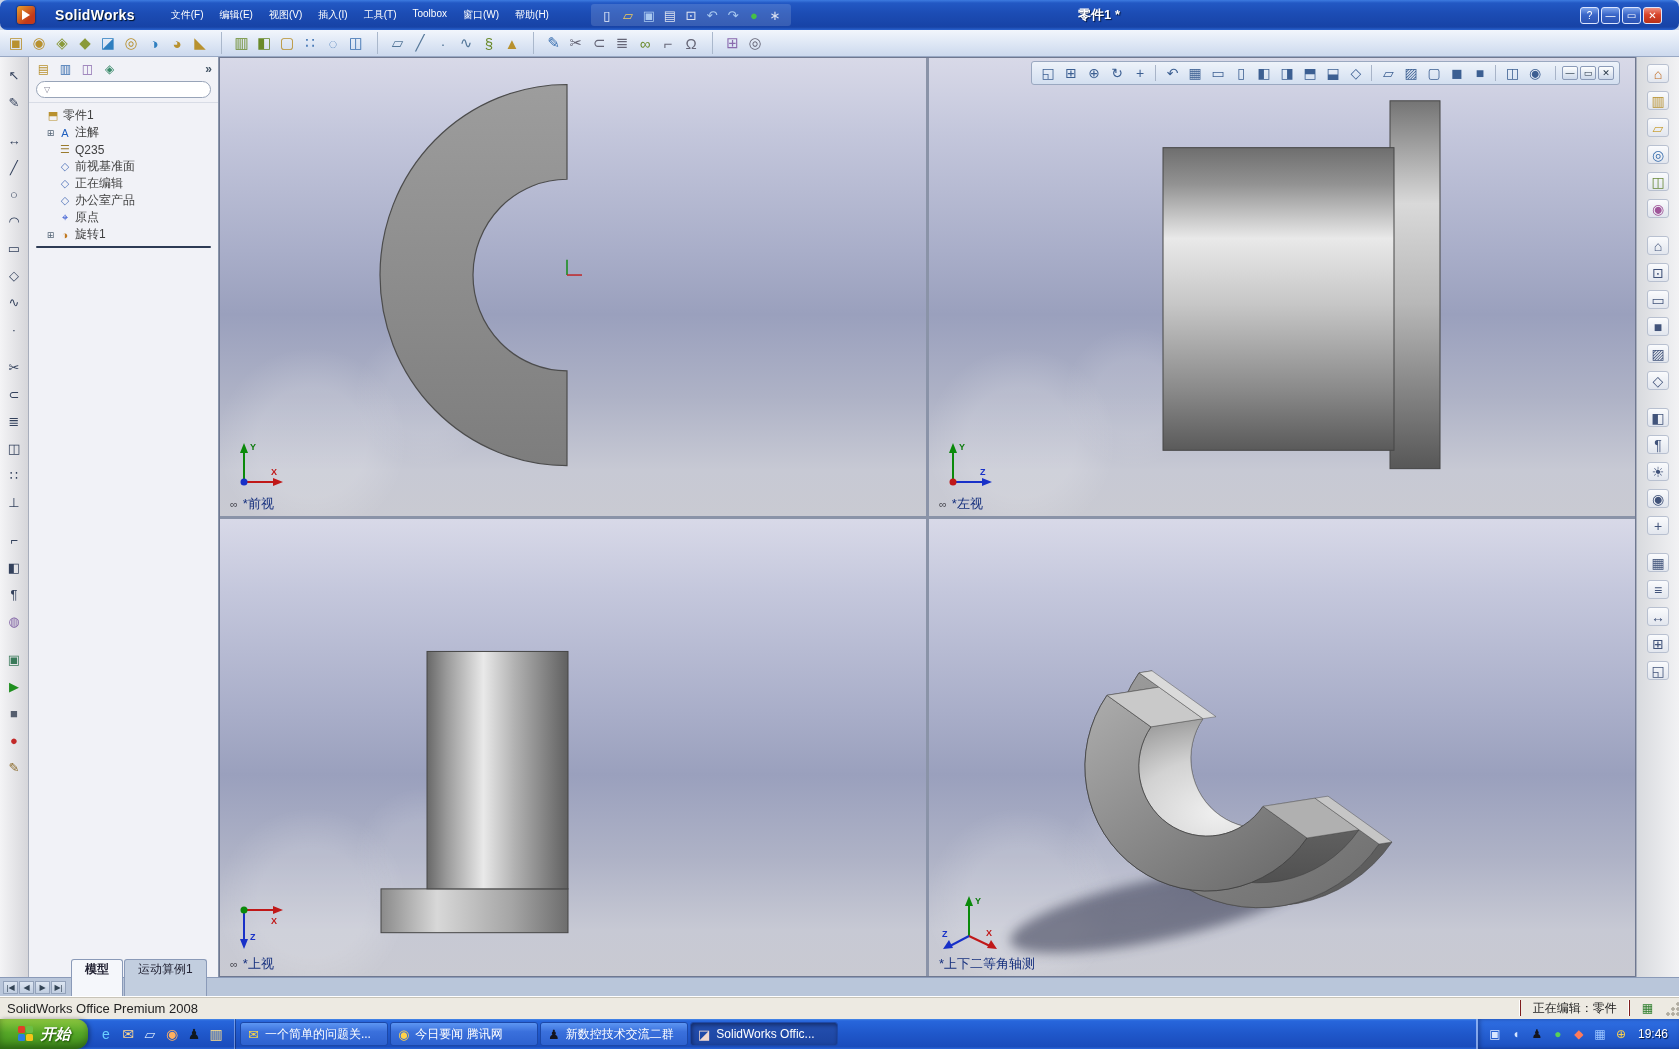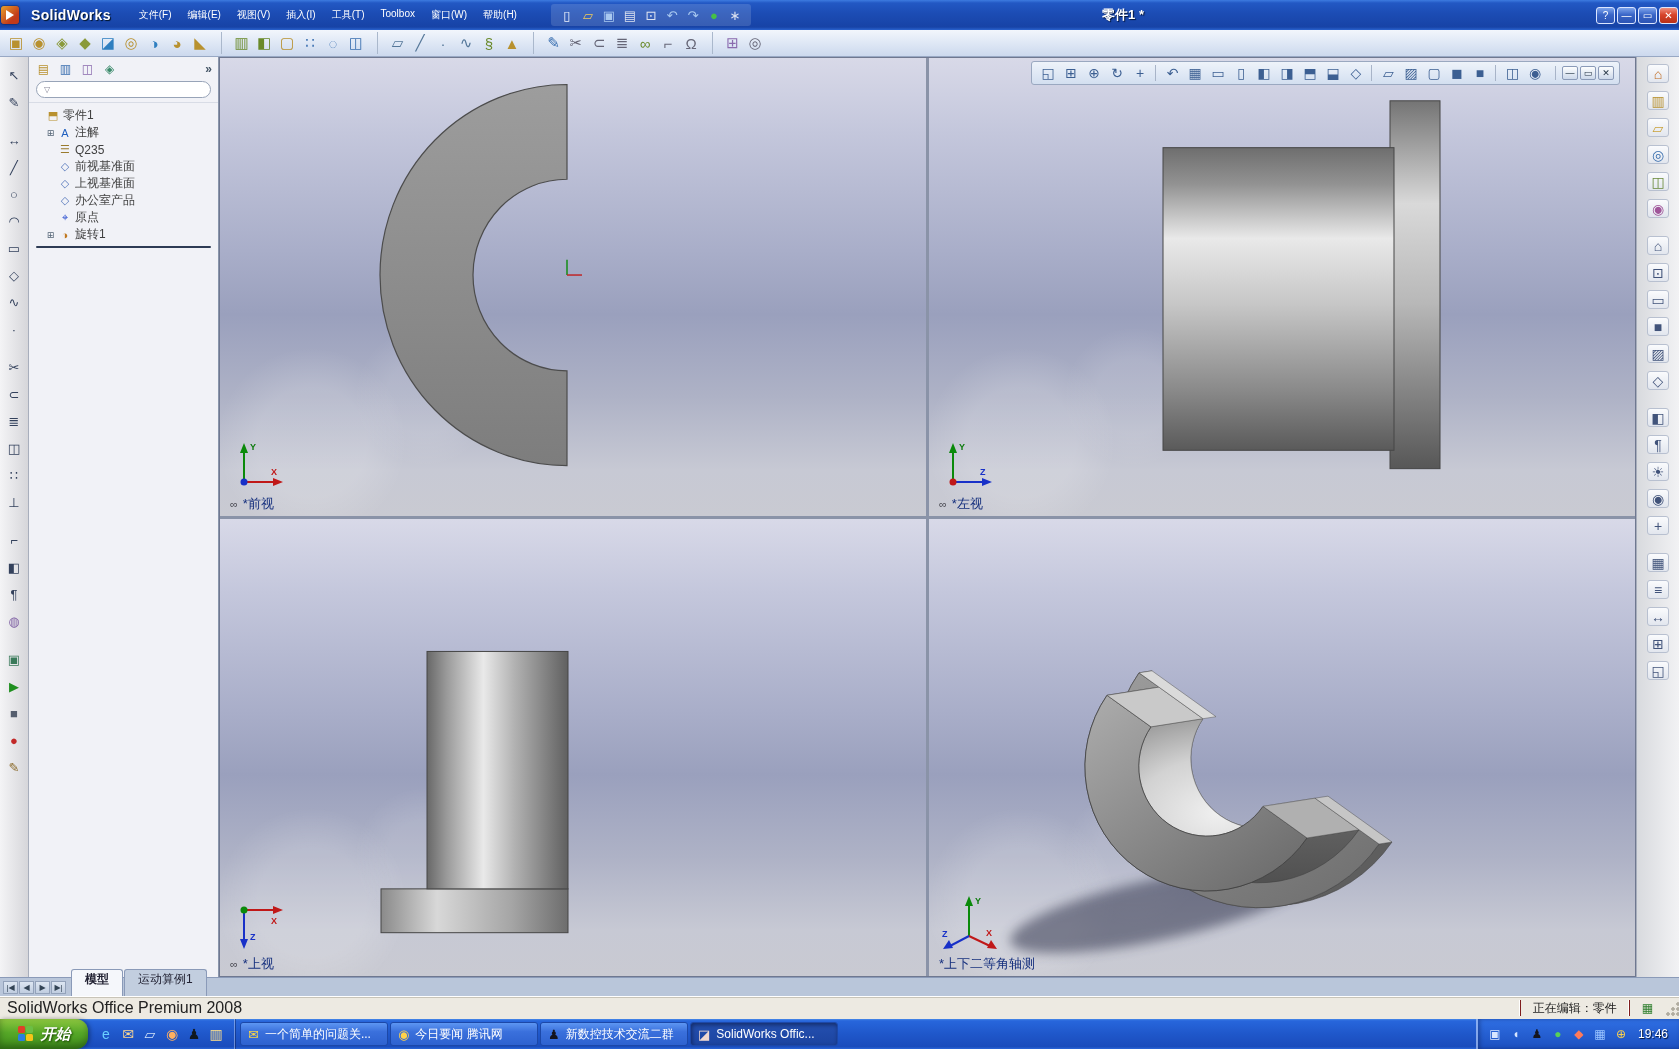--- a/index.html
+++ b/index.html
@@ -1,22 +1,22 @@
 <!DOCTYPE html>
 <html><head>
 <meta charset="utf-8">
 <style>
   * { margin:0; padding:0; box-sizing:border-box; }
   html,body { width:1679px; height:1049px; overflow:hidden; }
   body { font-family:"Liberation Sans","DejaVu Sans",sans-serif; font-size:12px; }
   .screen { width:1679px; height:1049px; display:flex; flex-direction:column; background:#c8d4e8; }
 
   
-  .titlebar { height:30px; flex:0 0 30px; display:flex; align-items:center; padding:0 1px; gap:12px;
-    background:linear-gradient(180deg,#3d7be0 0%,#2258c4 10%,#1c4cb4 45%,#1743a6 90%,#2a63cf 100%); }
+  .titlebar { height:30px; flex:0 0 30px; display:flex; align-items:center; padding:0 17px; gap:20px;
+    background:linear-gradient(180deg,#3d7be0 0%,#2258c4 10%,#1c4cb4 45%,#1743a6 90%,#2a63cf 100%);border-radius:7px; }
   .sw-logo { width:18px; height:18px; border-radius:3px; position:relative; flex:0 0 18px;
     background:linear-gradient(135deg,#e8a02a,#c23a1a 70%); box-shadow:0 0 2px #001; }
   .sw-logo::after { content:""; position:absolute; left:5px; top:4px; width:0; height:0;
     border-left:8px solid #fff; border-top:5px solid transparent; border-bottom:5px solid transparent; }
   .appname { color:#fff; font-weight:bold; font-size:14px; text-shadow:1px 1px 1px #012; letter-spacing:.3px; }
   .menubar { display:flex; margin-left:8px; }
   .menu-item { color:#fff; font-size:10px; padding:4px 8px; cursor:default; border-radius:2px; }
   .tb1 { display:flex; gap:3px; margin-left:14px; background:rgba(255,255,255,.14); border-radius:3px; padding:2px 7px; }
   .tb1 .ticon { width:18px; height:18px; font-size:13px; }
   .doctitle { flex:1; text-align:right; padding-right:440px; color:#fff; font-size:13px; font-weight:bold;
@@ -91,27 +91,27 @@
   .rightrail .ticon { width:22px; height:19px; font-size:14px; background:linear-gradient(#fafbfd,#e2e6ee);
     border:1px solid #b8c0d0; border-radius:3px; }
   .rightrail .ticon[data-gap="true"] { margin-top:10px; }
 
   
   .modeltabs { height:19px; flex:0 0 19px; background:#b9c6da; border-top:1px solid #8a9ab8;
     display:flex; align-items:flex-end; padding-left:3px; }
   .mnav { display:flex; gap:1px; align-self:center; margin-right:5px; }
   .mnavbtn { font-size:8px; color:#345; border:1px solid #93a2ba; background:linear-gradient(#dde6f2,#c0cde0);
     min-width:15px; height:13px; line-height:12px; text-align:center; padding:0 1px; }
-  .mtab { font-size:12px; padding:1px 13px 8px; border:1px solid #8a9ab8; border-bottom:none;
+  .mtab { font-size:12px; padding:1px 13px 18px; border:1px solid #8a9ab8; border-bottom:none;
     border-radius:3px 3px 0 0; margin-right:1px; background:#c2cedf; color:#223; white-space:nowrap; }
   .mtab:first-of-type { background:#f5f7fb; font-weight:bold; }
 
   .statusbar { height:23px; flex:0 0 23px; background:#edeae2; border-top:1px solid #fff;
     box-shadow:inset 0 1px 0 #c8c4b8; display:flex; align-items:center; color:#222; }
-  .sb-left { padding-left:7px; font-size:16px; }
+  .sb-left { padding-left:7px; font-size:13px; }
   .sb-right { margin-left:auto; display:flex; align-items:center; height:100%; }
   .sb-cell { border-left:1px solid #7f1d1d; box-shadow:-1px 0 0 #fff; padding:0 12px; height:72%;
     display:flex; align-items:center; font-size:12px; gap:6px; }
   .sb-grid { color:#2f7f2f; font-size:12px; }
   .grip { width:14px; height:100%; background:
     radial-gradient(circle at 3px 17px,#b0aca0 1.5px,transparent 2px),
     radial-gradient(circle at 8px 12px,#b0aca0 1.5px,transparent 2px),
     radial-gradient(circle at 8px 17px,#b0aca0 1.5px,transparent 2px),
     radial-gradient(circle at 13px 7px,#b0aca0 1.5px,transparent 2px),
     radial-gradient(circle at 13px 12px,#b0aca0 1.5px,transparent 2px),
@@ -284,21 +284,21 @@
 
             <div class="trow child">
               <span class="exp"></span>
               <span class="ticn" style="color: rgb(85, 119, 187);">◇</span>
               <span class="tlabel">前视基准面</span>
             </div>
 
             <div class="trow child">
               <span class="exp"></span>
               <span class="ticn" style="color: rgb(85, 119, 187);">◇</span>
-              <span class="tlabel">上视基准面</span>
+              <span class="tlabel">正在编辑</span>
             </div>
 
             <div class="trow child">
               <span class="exp"></span>
               <span class="ticn" style="color: rgb(85, 119, 187);">◇</span>
               <span class="tlabel">办公室产品</span>
             </div>
 
             <div class="trow child">
               <span class="exp"></span>

